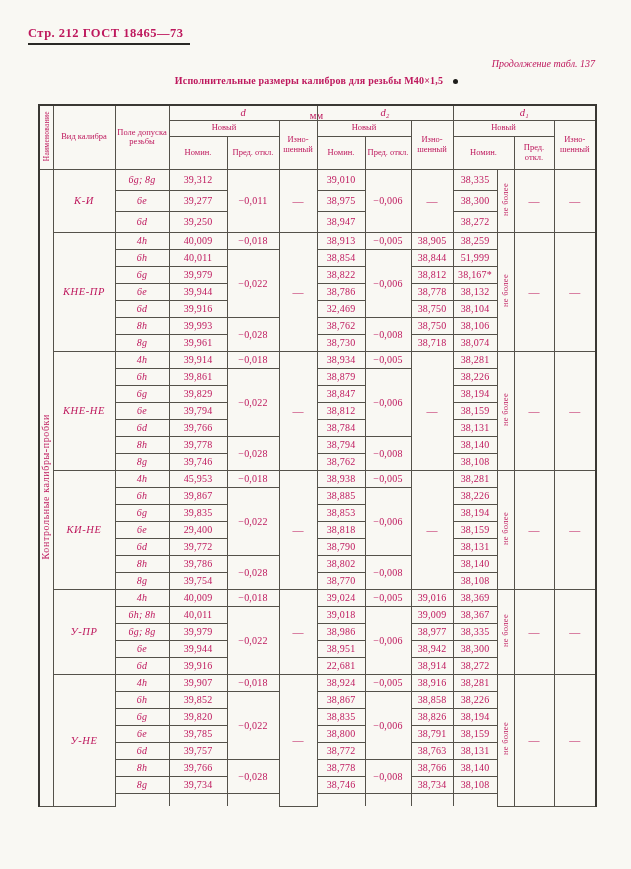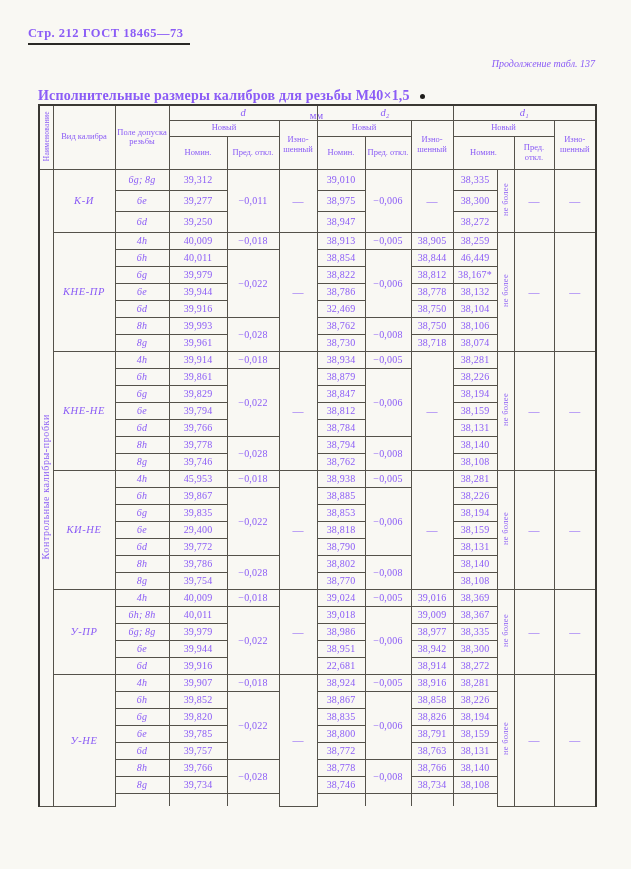--- a/index.html
+++ b/index.html
@@ -1,21 +1,21 @@
 <!DOCTYPE html>
 <html><head>
 <meta charset="utf-8">
 <style>
   * { margin:0; padding:0; box-sizing:border-box; }
   html,body { width:631px; height:869px; }
   body { background:#d8d6d0; font-family:"Liberation Serif", serif; }
-  .page { position:relative; width:631px; height:869px; background:#f9f8f3; color:#8b5cf6; overflow:hidden;padding-left:8px; }
+  .page { position:relative; width:631px; height:869px; background:#f9f8f3; color:#be185d; overflow:hidden;padding-left:8px; }
   .pagehead { position:absolute; left:28px; top:26px; font-size:12.5px; font-weight:bold; letter-spacing:0.5px; border-bottom:2px solid #2a2925; padding:0 6px 2px 0; }
   .continuation { position:absolute; right:36px; top:58px; font-style:italic; font-size:10px; }
-  .title { position:absolute; left:38px; top:88px; width:557px; text-align:left; font-size:14px; font-weight:bold; letter-spacing:0.2px; }
+  .title { position:absolute; left:38px; top:75px; width:557px; text-align:center; font-size:10px; font-weight:bold; letter-spacing:0.2px; }
   .speck { display:inline-block; width:5px; height:5px; background:#1e1d1a; border-radius:50%; margin-left:10px; vertical-align:middle; }
   .units { position:absolute; left:38px; top:90px; width:557px; text-align:center; font-size:10.5px;margin-top:20px; }
   table { position:absolute; left:38px; top:104px; width:557px; border-collapse:collapse; table-layout:fixed;
           border:2px solid #3a3833; border-bottom:none; }
   th, td { border:1px solid #55524a; text-align:center; vertical-align:middle; padding:0 1px; overflow:hidden; }
   thead th { font-size:8.5px; font-weight:normal; line-height:1.12; }
   thead th.dhead { font-style:italic; font-size:10.5px; font-weight:normal; }
   tbody tr { height:17px; }
   td { font-size:10px; letter-spacing:0.2px; white-space:nowrap; }
   td.kind { font-style:italic; font-size:10.5px; letter-spacing:0.6px;margin-left:32px; }
@@ -120,21 +120,21 @@
           <td rowspan="7" class="dash">—</td>
           <td rowspan="7" class="dash">—</td>
         </tr>
         <tr>
           <td class="tol">6h</td>
           <td>40,011</td>
           <td rowspan="4">−0,022</td>
           <td>38,854</td>
           <td rowspan="4">−0,006</td>
           <td>38,844</td>
-          <td>46,449</td>
+          <td>51,999</td>
         </tr>
         <tr>
           <td class="tol">6g</td>
           <td>39,979</td>
           <td>38,822</td>
           <td>38,812</td>
           <td>38,167*</td>
         </tr>
         <tr>
           <td class="tol">6e</td>

